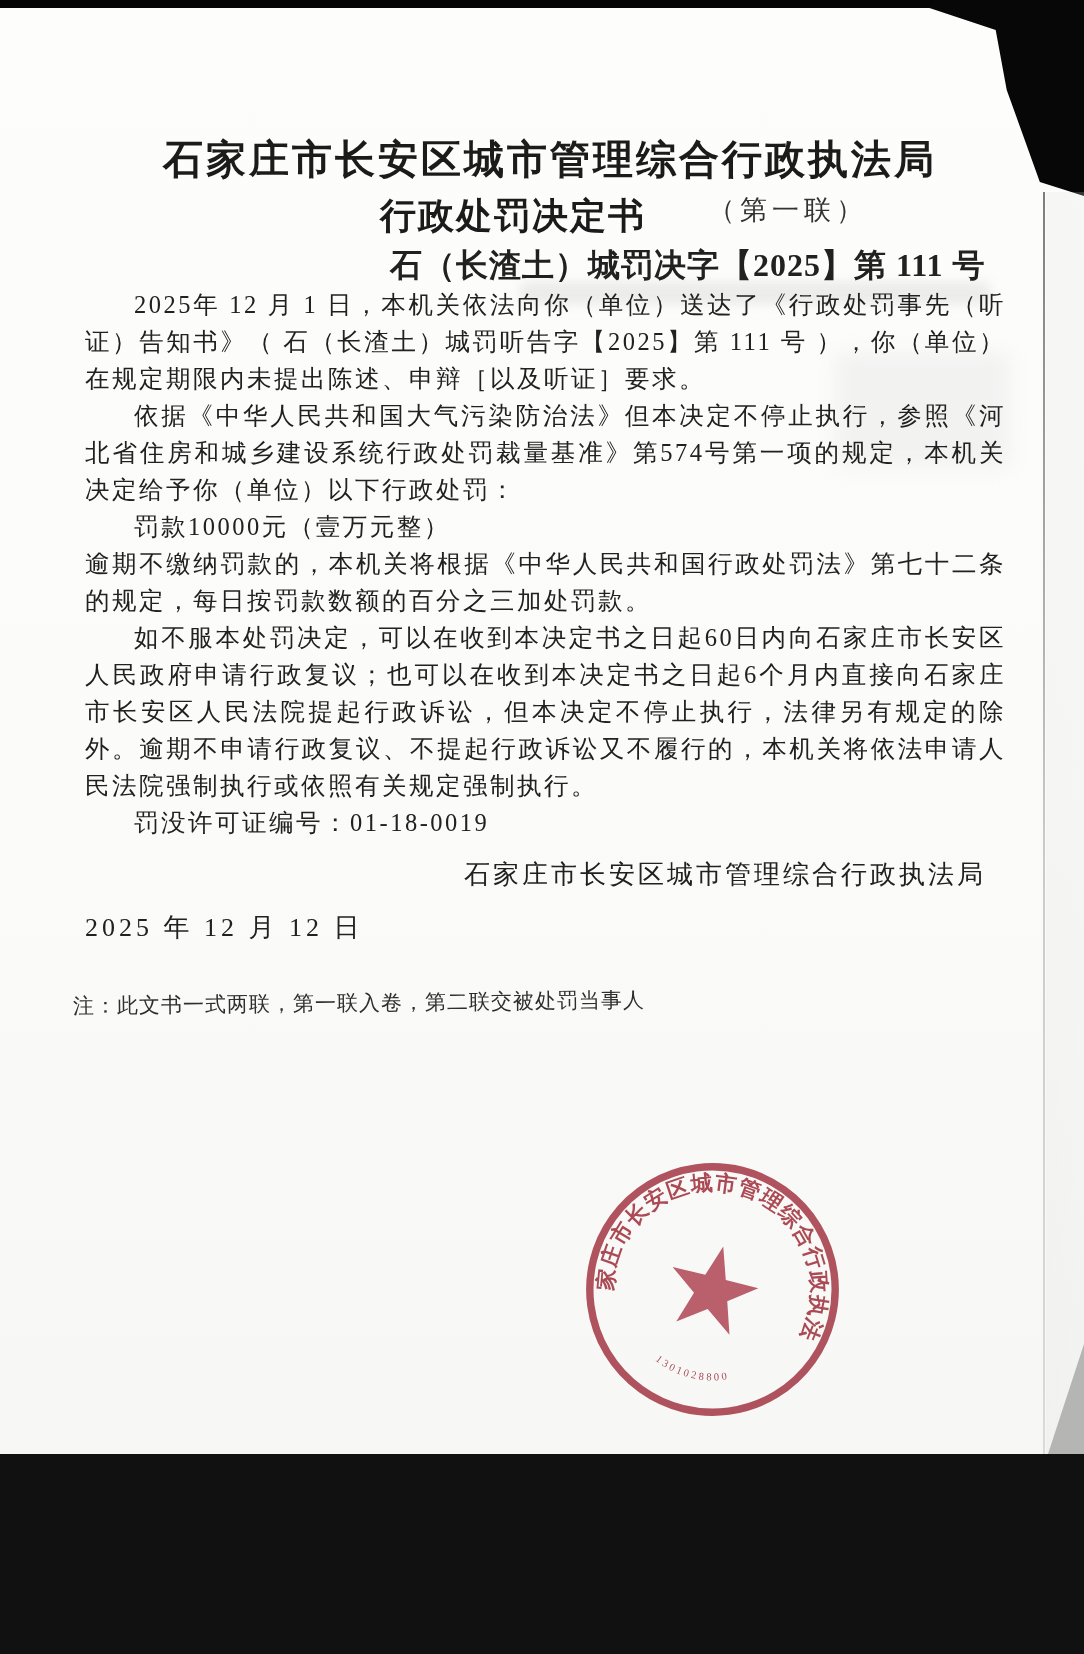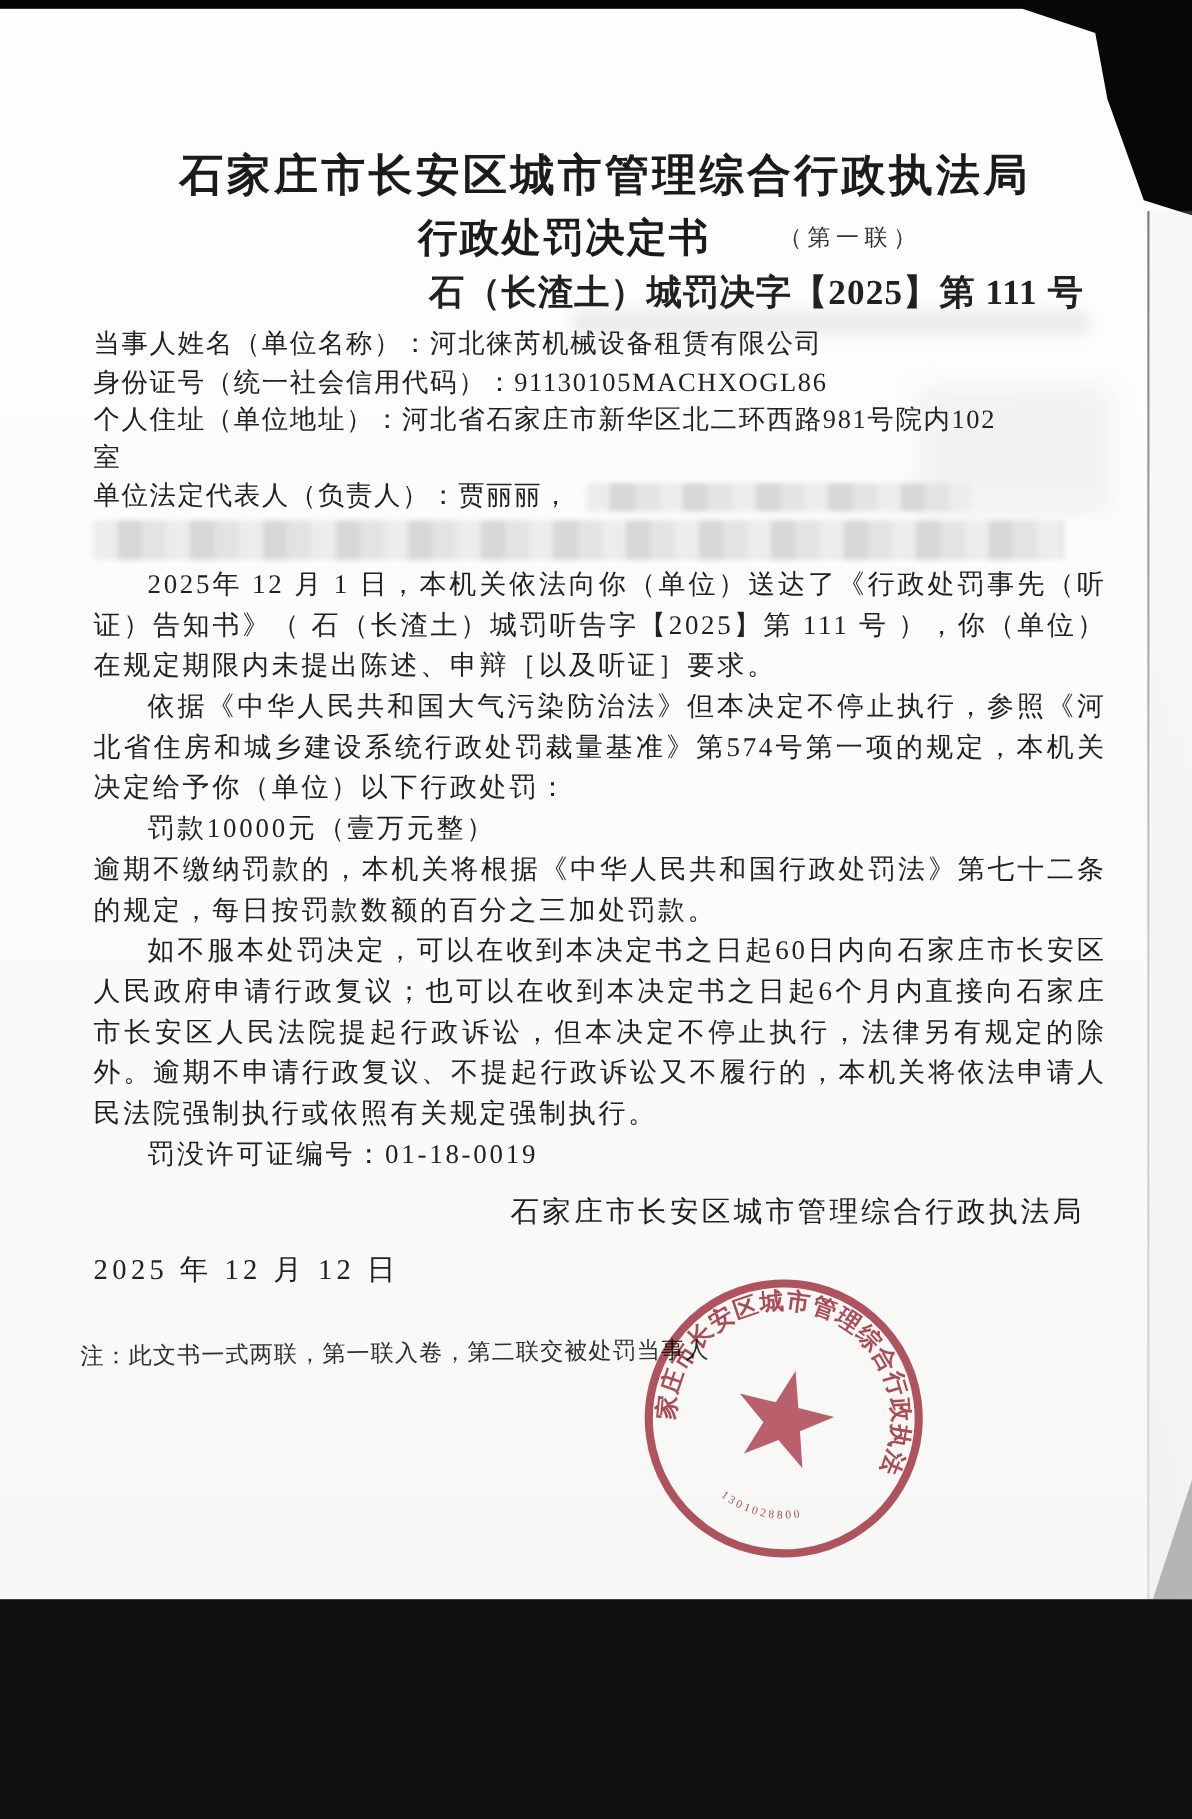--- a/index.html
+++ b/index.html
@@ -26,23 +26,23 @@
   .smudge-1{left:520px;top:282px;width:470px;height:22px;background:#e4e4e4;filter:blur(6px);opacity:.7;}
   .smudge-2{left:835px;top:352px;width:175px;height:115px;background:#ededed;filter:blur(10px);opacity:.65;}
   
   .redact{background:repeating-linear-gradient(90deg,#ececec 0 22px,#d7d7d7 22px 44px,#e3e3e3 44px 66px);
     filter:blur(2.5px);border-radius:3px;}
   .redact-inline{display:inline-block;width:350px;height:26px;vertical-align:middle;margin-left:14px;}
   .redact-band{width:882px;height:36px;margin-top:4px;}
   
   .content{position:absolute;left:0;top:0;right:0;padding:136px 78px 0 85px;}
   .agency-title{margin:0 0 0 78px;font-size:40px;font-weight:bold;letter-spacing:3px;line-height:48px;color:#1b1b1b;}
-  .doc-title-row{display:flex;align-items:center;margin:8px 0 0 295px;}
+  .doc-title-row{display:flex;align-items:flex-start;margin:8px 0 0 295px;}
   .doc-title{margin:0;font-size:36px;font-weight:bold;letter-spacing:2px;line-height:48px;color:#1b1b1b;}
-  .copy-label{margin-left:62px;font-size:21px;letter-spacing:5px;color:#333;}
+  .copy-label{margin-left:62px;font-size:27px;letter-spacing:5px;color:#333;}
   .doc-number{margin:8px 0 0 305px;font-size:32px;font-weight:bold;letter-spacing:1px;line-height:34px;}
   .party{margin-top:14px;font-size:24px;line-height:34.5px;letter-spacing:1.5px;}
   .party p{margin:0;}
   .body-text{margin-top:4px;font-size:24.5px;line-height:37px;letter-spacing:2.5px;text-align:justify;}
   .body-text p{margin:0;}
   .body-text p.indent{text-indent:2em;}
   .signature{margin-top:16px;font-size:26px;}
   .sig-agency{text-align:right;padding-right:20px;letter-spacing:3px;}
   .sig-date{padding-right:150px;letter-spacing:4px;margin-top:18px;}
   .footer-note{margin:42px 0 0 -12px;font-size:21px;letter-spacing:1px;color:#2e2e2e;transform:rotate(-.6deg);}
@@ -67,28 +67,20 @@
 
     <h1 class="agency-title">石家庄市长安区城市管理综合行政执法局</h1>
 
     <div class="doc-title-row">
       <h2 class="doc-title">行政处罚决定书</h2>
       <span class="copy-label">（第一联）</span>
     </div>
 
     <div class="doc-number">石（长渣土）城罚决字【2025】第 111 号</div>
 
-    <div class="party">
-      <p>当事人姓名（单位名称）：河北徕芮机械设备租赁有限公司</p>
-      <p>身份证号（统一社会信用代码）：91130105MACHXOGL86</p>
-      <p>个人住址（单位地址）：河北省石家庄市新华区北二环西路981号院内102</p>
-      <p>室</p>
-      <p><span>单位法定代表人（负责人）：贾丽丽，</span><span class="redact redact-inline"></span></p>
-      <div class="redact redact-band"></div>
-    </div>
 
     <div class="body-text">
       <p class="indent">2025年 12 月 1 日，本机关依法向你（单位）送达了《行政处罚事先（听证）告知书》（ 石（长渣土）城罚听告字【2025】第 111 号 ），你（单位）在规定期限内未提出陈述、申辩［以及听证］要求。</p>
       <p class="indent">依据《中华人民共和国大气污染防治法》但本决定不停止执行，参照《河北省住房和城乡建设系统行政处罚裁量基准》第574号第一项的规定，本机关决定给予你（单位）以下行政处罚：</p>
       <p class="indent">罚款10000元（壹万元整）</p>
       <p>逾期不缴纳罚款的，本机关将根据《中华人民共和国行政处罚法》第七十二条的规定，每日按罚款数额的百分之三加处罚款。</p>
       <p class="indent">如不服本处罚决定，可以在收到本决定书之日起60日内向石家庄市长安区人民政府申请行政复议；也可以在收到本决定书之日起6个月内直接向石家庄市长安区人民法院提起行政诉讼，但本决定不停止执行，法律另有规定的除外。逾期不申请行政复议、不提起行政诉讼又不履行的，本机关将依法申请人民法院强制执行或依照有关规定强制执行。</p>
       <p class="indent">罚没许可证编号：01-18-0019</p>
     </div>
 

